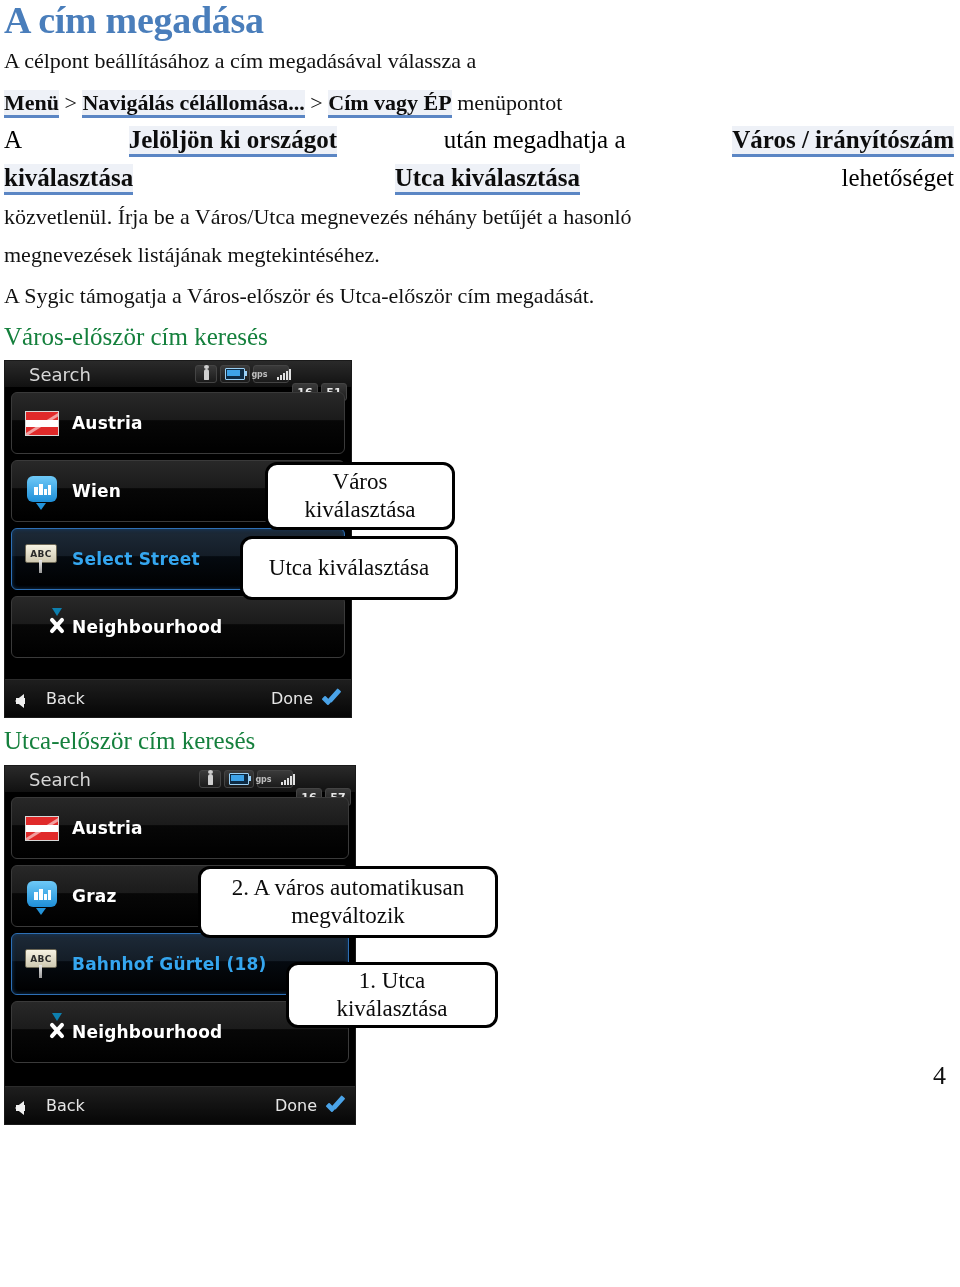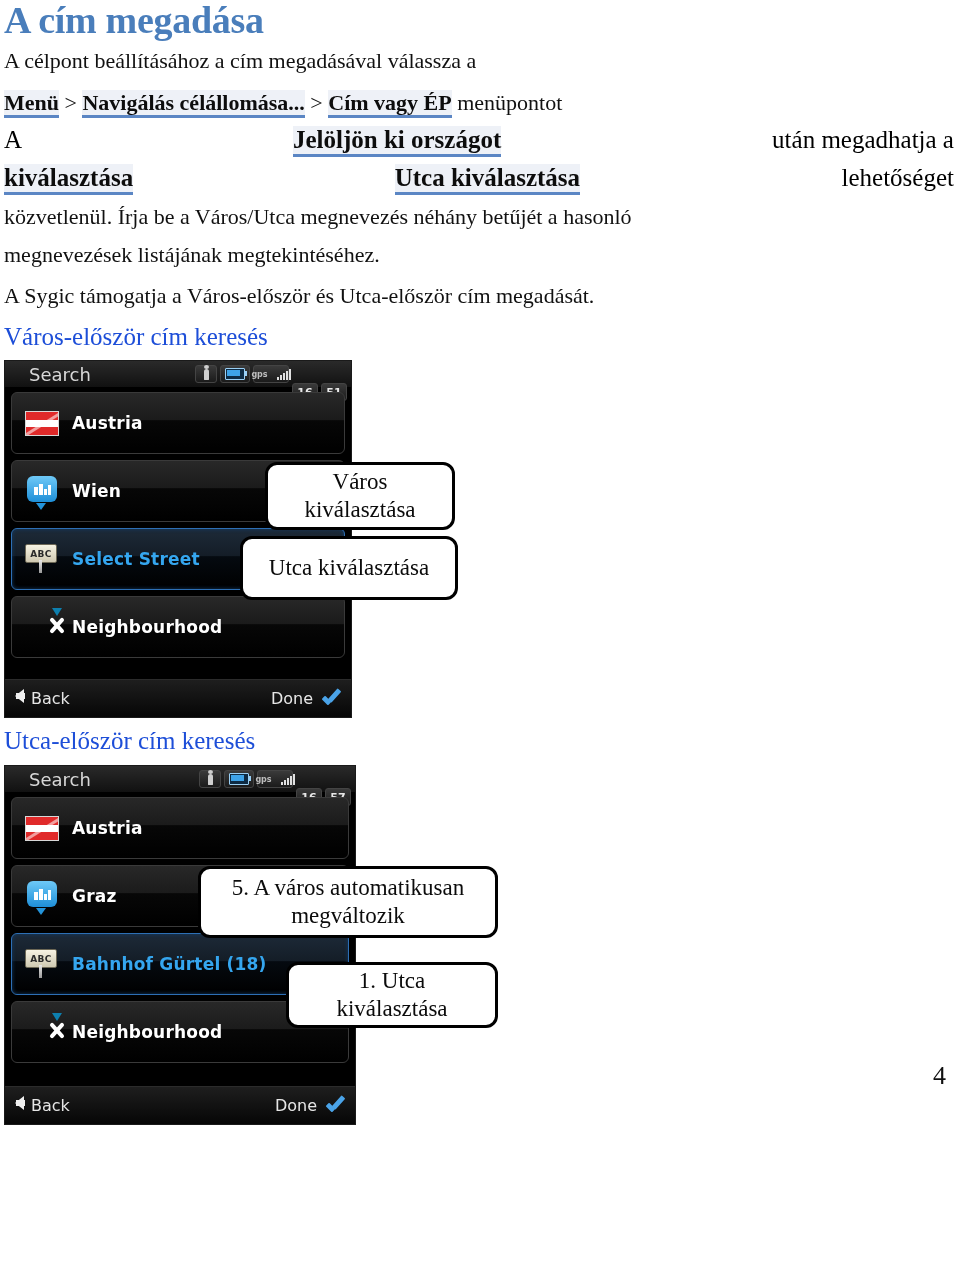--- a/index.html
+++ b/index.html
@@ -74,21 +74,21 @@
     justify-content: space-between;
     white-space: nowrap;
   }
 
   .subhead {
     position: absolute;
     left: 4px;
     font-size: 25px;
     line-height: 30px;
     white-space: nowrap;
-    color: #1d4ed8;
+    color: #15803d;
   }
 
   .page-number {
     position: absolute;
     right: 14px;
     bottom: 18px;
     font-size: 26px;
     color: #111;
   }
 
@@ -326,21 +326,21 @@
     left: 0; right: 0; bottom: 0;
     height: 38px;
     background: linear-gradient(#1e1e1e, #060606);
     border-top: 1px solid #2b2b2b;
     display: flex;
     align-items: center;
     padding: 0 10px;
     box-sizing: border-box;
   }
   .d-footer .back {
-    display: flex; align-items: flex-start; gap: 7px;
+    display: flex; align-items: flex-end; gap: 22px;
     color: #e6e6e6; font-size: 16px;
     font-family: "DejaVu Sans", "Liberation Sans", sans-serif;
   }
   .d-footer .done {
     margin-left: auto;
     display: flex; align-items: center; gap: 8px;
     color: #e6e6e6; font-size: 16px;
     font-family: "DejaVu Sans", "Liberation Sans", sans-serif;
   }
   .arrow-left {
@@ -410,20 +410,21 @@
   <div class="body-line bl1">A célpont beállításához a cím megadásával válassza a</div>
 
   <div class="body-line bl2">
     <span class="menuref">Menü</span><span class="sep"> &gt; </span><span class="menuref">Navigálás célállomása...</span><span class="sep"> &gt; </span><span class="menuref">Cím vagy ÉP</span><span class="sep"> menüpontot</span>
   </div>
 
   <div class="justify-row bl3">
     <span>A </span>
       <span class="menuref">Jelöljön ki országot</span>
       <span> után megadhatja a </span>
+      <span class="menuref">Város / irányítószám</span>
   </div>
 
   <div class="justify-row bl4">
     <span class="menuref">kiválasztása</span>
       <span class="menuref">Utca kiválasztása</span>
       <span> lehetőséget</span>
   </div>
 
   <div class="body-line bl5" style="text-align:justify;">közvetlenül. Írja be a Város/Utca megnevezés néhány betűjét a hasonló</div>
   <div class="body-line bl6">megnevezések listájának megtekintéséhez.</div>
@@ -587,18 +588,18 @@
         <span class="arrow-left"></span>
         <span>Back</span>
       </div>
       <div class="done">
         <span>Done</span>
         <span class="check"></span>
       </div>
     </div>
   </div>
 
-  <div class="callout co-auto">5. A város automatikusan megváltozik</div>
+  <div class="callout co-auto">2. A város automatikusan megváltozik</div>
   <div class="callout co-utca1">1. Utca kiválasztása</div>
 
   <div class="page-number">4</div>
 
 </div>
 
 </body></html>

